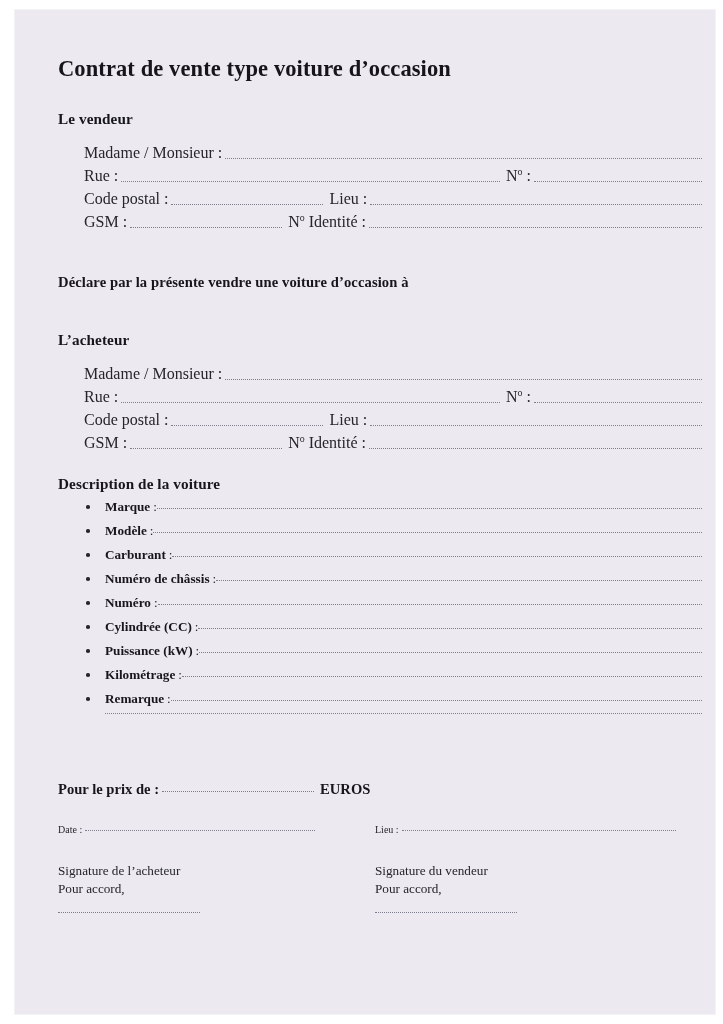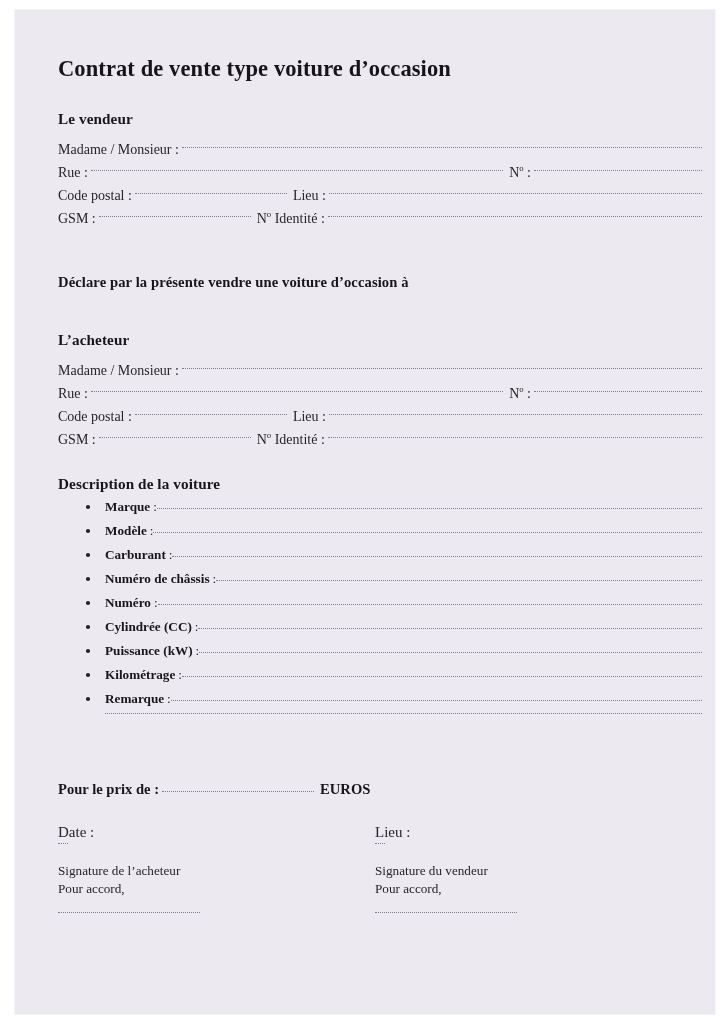--- a/index.html
+++ b/index.html
@@ -64,26 +64,27 @@
   }
   .h-vendeur   { padding-top: 28px; }
   .h-declare   { padding-top: 44px; font-size: 14.6px; }
   .h-acheteur  { padding-top: 40px; }
   .h-desc      { padding-top: 24px; }
 
   
   .field-block { margin-top: 10px; }
   .field-row {
     display: flex;
-    align-items: center;
-    font-size: 14px;
+    align-items: flex-end;
+    font-size: 16px;
     line-height: 1.0;
     height: 23px;
     white-space: nowrap;
     color: #25252b;
+    margin-left: 26px;
   }
   .field-label { flex: 0 0 auto; padding-right: 3px; }
   .dots {
     flex: 1 1 auto;
     min-width: 10px;
     border-bottom: 1px dotted #7d7d8c;
     position: relative;
     top: -2px;
     height: 0;
     overflow: hidden;
@@ -166,25 +167,24 @@
   .sign-grid {
     display: flex;
     margin-top: 26px;
   }
   .sign-col { width: 313px; flex: 0 0 313px; }
   .sign-col.right { margin-left: 4px; }
 
   .sign-top {
     display: flex;
     align-items: baseline;
-    font-size: 15px;
+    font-size: 10px;
     height: 22px;
     white-space: nowrap;
     color: #25252b;
-    flex-direction: column;
   }
   .sign-top .dots { flex: 1 1 auto; margin-right: 56px; }
   .sign-col.right .sign-top .dots { margin-right: 12px; }
 
   .sign-caption {
     font-size: 13.2px;
     line-height: 1.34;
     margin-top: 16px;
     color: #25252b;
   }

